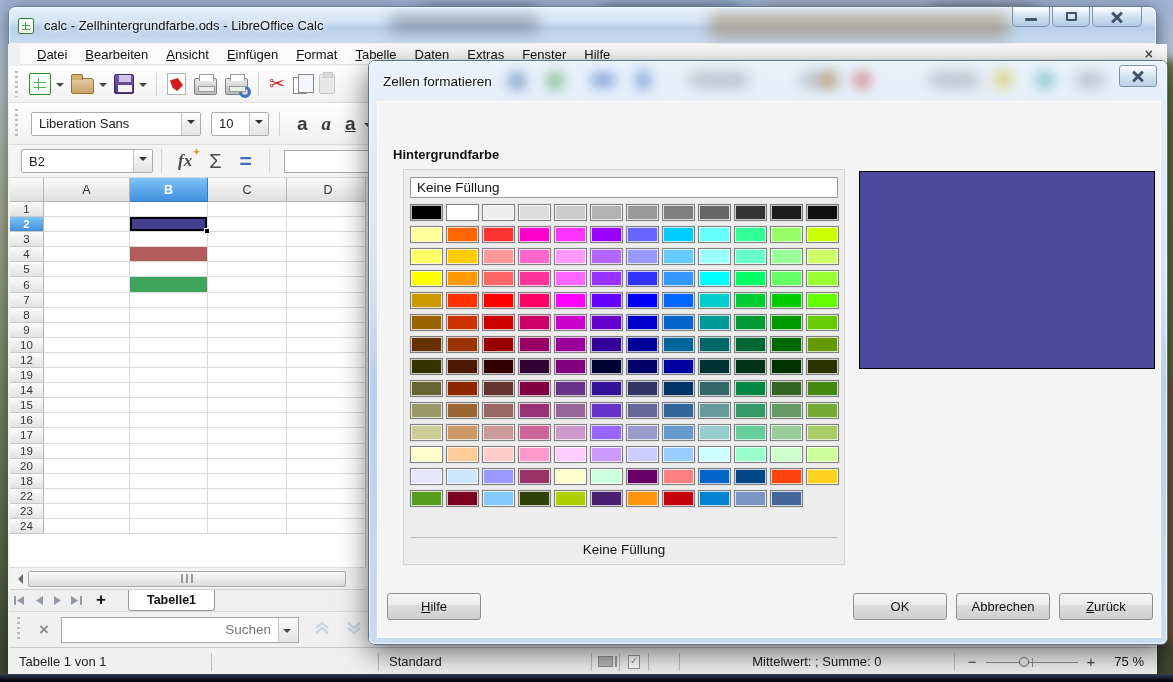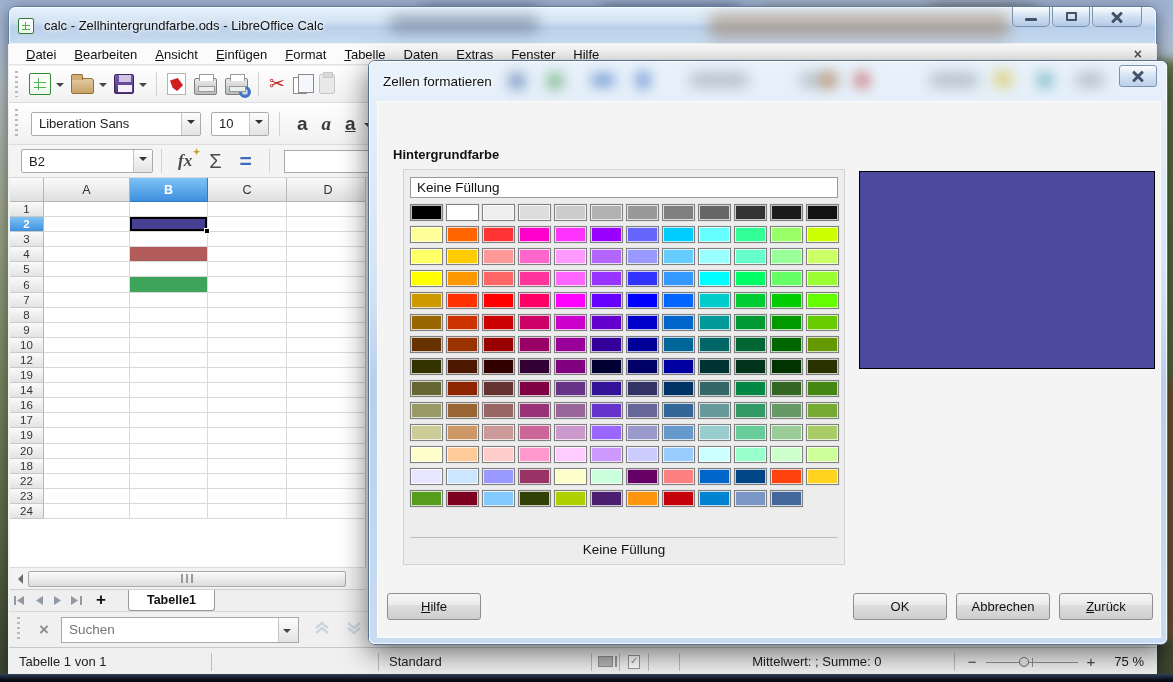--- a/index.html
+++ b/index.html
@@ -33,21 +33,21 @@
   .win-btn{width:38px;height:20px;border:1px solid #7d93ad;border-top:none;margin-left:2px;
     border-radius:0 0 5px 5px;background:linear-gradient(180deg,rgba(255,255,255,.95),rgba(205,222,240,.75) 50%,rgba(170,195,225,.7));
     display:flex;align-items:center;justify-content:center;position:relative;}
   .win-btn.close{width:50px;}
   .g-min{width:12px;height:3px;background:#41526b;border-radius:1px;margin-top:6px;}
   .g-max{width:11px;height:9px;border:2px solid #41526b;border-radius:1px;}
   .g-x{position:relative;width:14px;height:14px;}
   .g-x::before,.g-x::after{content:"";position:absolute;left:0;top:6px;width:14px;height:3px;background:#41526b;border-radius:1px;}
   .g-x::before{transform:rotate(45deg);} .g-x::after{transform:rotate(-45deg);}
   
-  .menubar{position:absolute;left:1px;top:38px;width:calc(100% - 2px);height:21px;background:#fbfbfb;
+  .menubar{position:absolute;left:12px;top:38px;width:calc(100% - 2px);height:21px;background:#fbfbfb;
     border-bottom:1px solid #e4e4e4;display:flex;align-items:center;padding:0 8px;}
   .menu-item{font-size:13px;color:#111;padding:1px 9px;cursor:default;}
   .menu-item u{text-decoration:underline;}
   .menu-close{margin-left:auto;font-size:14px;color:#555;font-weight:bold;padding:0 6px;line-height:16px;}
   
   .toolbar{position:absolute;left:1px;width:calc(100% - 2px);background:linear-gradient(#fefefe,#f1f1f1);
     border-bottom:1px solid #dcdcdc;display:flex;align-items:center;}
   .tb1{top:60px;height:37px;padding-left:4px;}
   .tb2{top:97px;height:42px;padding-left:4px;}
   .grip{width:5px;height:70%;margin:0 5px 0 2px;flex:0 0 auto;
@@ -121,21 +121,21 @@
     display:flex;align-items:flex-start;}
   .nav{width:19px;height:20px;display:flex;align-items:center;justify-content:center;}
   .nav svg{display:block;}
   .addsheet{font-size:17px;font-weight:bold;color:#111;padding:0 10px;line-height:20px;}
   .sheet-tab{margin-left:12px;height:21px;padding:0 18px;background:#fff;border:1px solid #9a9a9a;border-top:none;
     font-size:12.5px;font-weight:bold;color:#111;display:flex;align-items:center;border-radius:0 0 3px 3px;}
   .findbar{position:absolute;left:1px;top:605px;width:calc(100% - 2px);height:36px;background:#f0f0f0;
     border-top:1px solid #d8d8d8;display:flex;align-items:center;padding-left:6px;}
   .find-close{font-size:17px;font-weight:bold;color:#8a8a8a;padding:0 12px;}
   .find-field{width:238px;height:26px;background:#fff;border:1px solid #a8a8a8;display:flex;align-items:center;}
-  .find-field input{flex:1;border:none;outline:none;font-size:13.5px;color:#444;padding:0 7px;background:transparent;}
+  .find-field input{flex:1;border:none;outline:none;font-size:13.5px;color:#444;padding:0 7px;background:transparent;text-align:right;}
   .find-field .btn{width:20px;height:100%;border-left:1px solid #c5c5c5;background:linear-gradient(#fdfdfd,#e3e3e3);display:flex;align-items:center;justify-content:center;}
   .chev{margin-left:14px;opacity:.45;}
   
   .statusbar{position:absolute;left:1px;top:641px;width:calc(100% - 2px);height:28px;background:#f0f0f0;
     border-top:1px solid #c8c8c8;display:flex;align-items:center;font-size:13px;color:#222;}
   .ssep{width:1px;height:18px;background:#bdbdbd;}
   .sseg{padding:0 10px;white-space:nowrap;}
   .ins-icon{width:15px;height:11px;background:#b5b5b5;border:1px solid #8f8f8f;position:relative;margin:0 6px;}
   .ins-icon::after{content:"";position:absolute;right:-5px;top:-1px;width:2px;height:11px;background:#9a9a9a;}
   .mod-icon{width:12px;height:14px;background:#fff;border:1px solid #9a9a9a;margin:0 8px;position:relative;}
@@ -392,20 +392,27 @@
         </div>
         <div class="srow">
           <div class="rowhdr">19</div>
           <div class="cell" style="width: 86px;"></div>
           <div class="cell" style="width: 78px;"></div>
           <div class="cell" style="width: 79px;"></div>
           <div class="cell" style="width: 83px;"></div>
         </div>
         <div class="srow">
           <div class="rowhdr">14</div>
+          <div class="cell" style="width: 86px;"></div>
+          <div class="cell" style="width: 78px;"></div>
+          <div class="cell" style="width: 79px;"></div>
+          <div class="cell" style="width: 83px;"></div>
+        </div>
+        <div class="srow">
+          <div class="rowhdr">15</div>
           <div class="cell" style="width: 86px;"></div>
           <div class="cell" style="width: 78px;"></div>
           <div class="cell" style="width: 79px;"></div>
           <div class="cell" style="width: 83px;"></div>
         </div>
         <div class="srow">
           <div class="rowhdr">16</div>
           <div class="cell" style="width: 86px;"></div>
           <div class="cell" style="width: 78px;"></div>
           <div class="cell" style="width: 79px;"></div>

